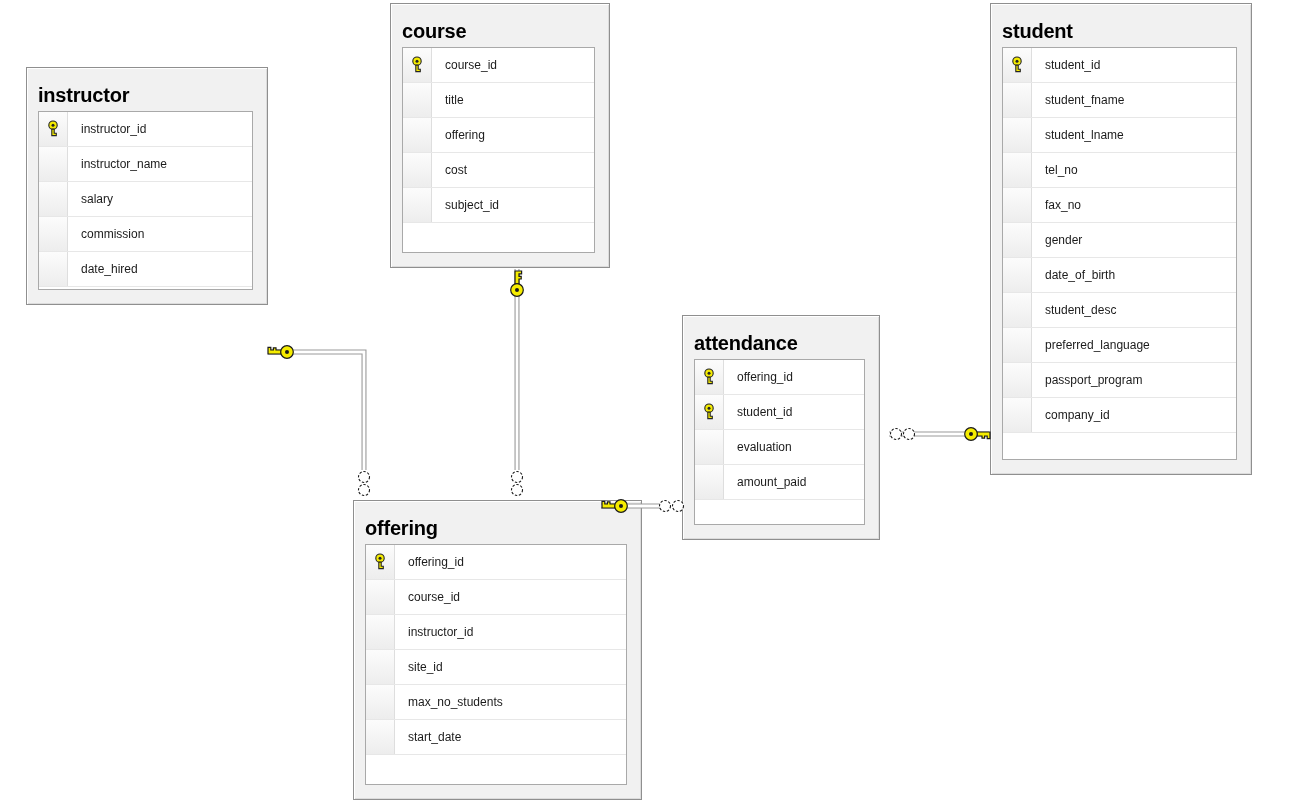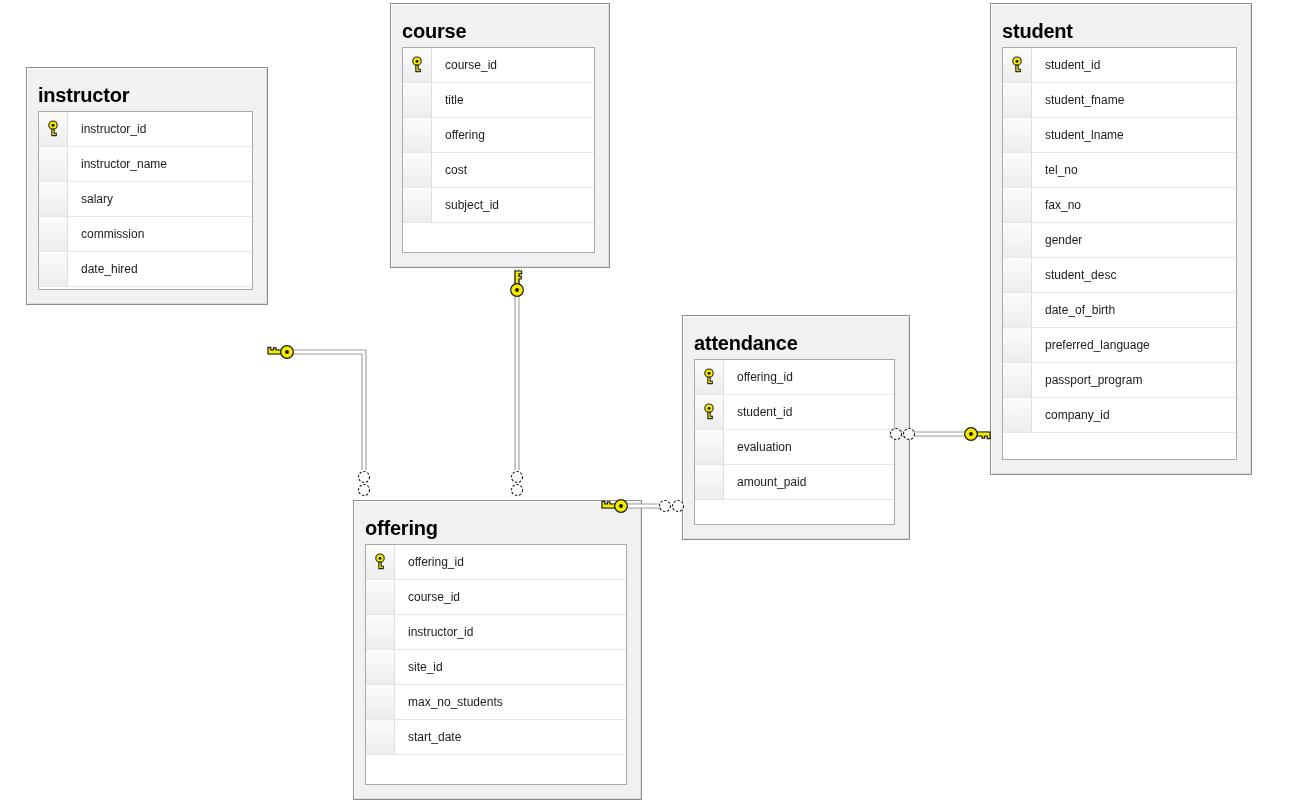--- a/index.html
+++ b/index.html
@@ -157,42 +157,42 @@
         <div class="table-row">
           <div class="icon-cell"></div>
           <div class="col-name">fax_no</div>
         </div>
         <div class="table-row">
           <div class="icon-cell"></div>
           <div class="col-name">gender</div>
         </div>
         <div class="table-row">
           <div class="icon-cell"></div>
+          <div class="col-name">date_of_birth</div>
+        </div>
+        <div class="table-row">
+          <div class="icon-cell"></div>
           <div class="col-name">student_desc</div>
         </div>
         <div class="table-row">
           <div class="icon-cell"></div>
-          <div class="col-name">date_of_birth</div>
-        </div>
-        <div class="table-row">
-          <div class="icon-cell"></div>
           <div class="col-name">preferred_language</div>
         </div>
         <div class="table-row">
           <div class="icon-cell"></div>
           <div class="col-name">passport_program</div>
         </div>
         <div class="table-row">
           <div class="icon-cell"></div>
           <div class="col-name">company_id</div>
         </div>
       </div>
   </div>
 
-  <div class="table-frame" style="left:682px;top:315px;width:228px;height:225px;">
+  <div class="table-frame" style="left:682px;top:315px;width:198px;height:225px;">
     <div class="table-title">attendance</div>
     <div class="table-grid">
         <div class="table-row">
           <div class="icon-cell">
             <svg width="12" height="18" viewBox="0 0 12 18">
               <circle class="rk-body" cx="6" cy="5.2" r="4.2"></circle>
               <circle class="rk-dot" cx="6" cy="5.2" r="1.5"></circle>
               <path class="rk-body" d="M4.8,9.1 H7.2 V13.3 H9.3 V15.6 H4.8 Z"></path>
             </svg>
           </div>

